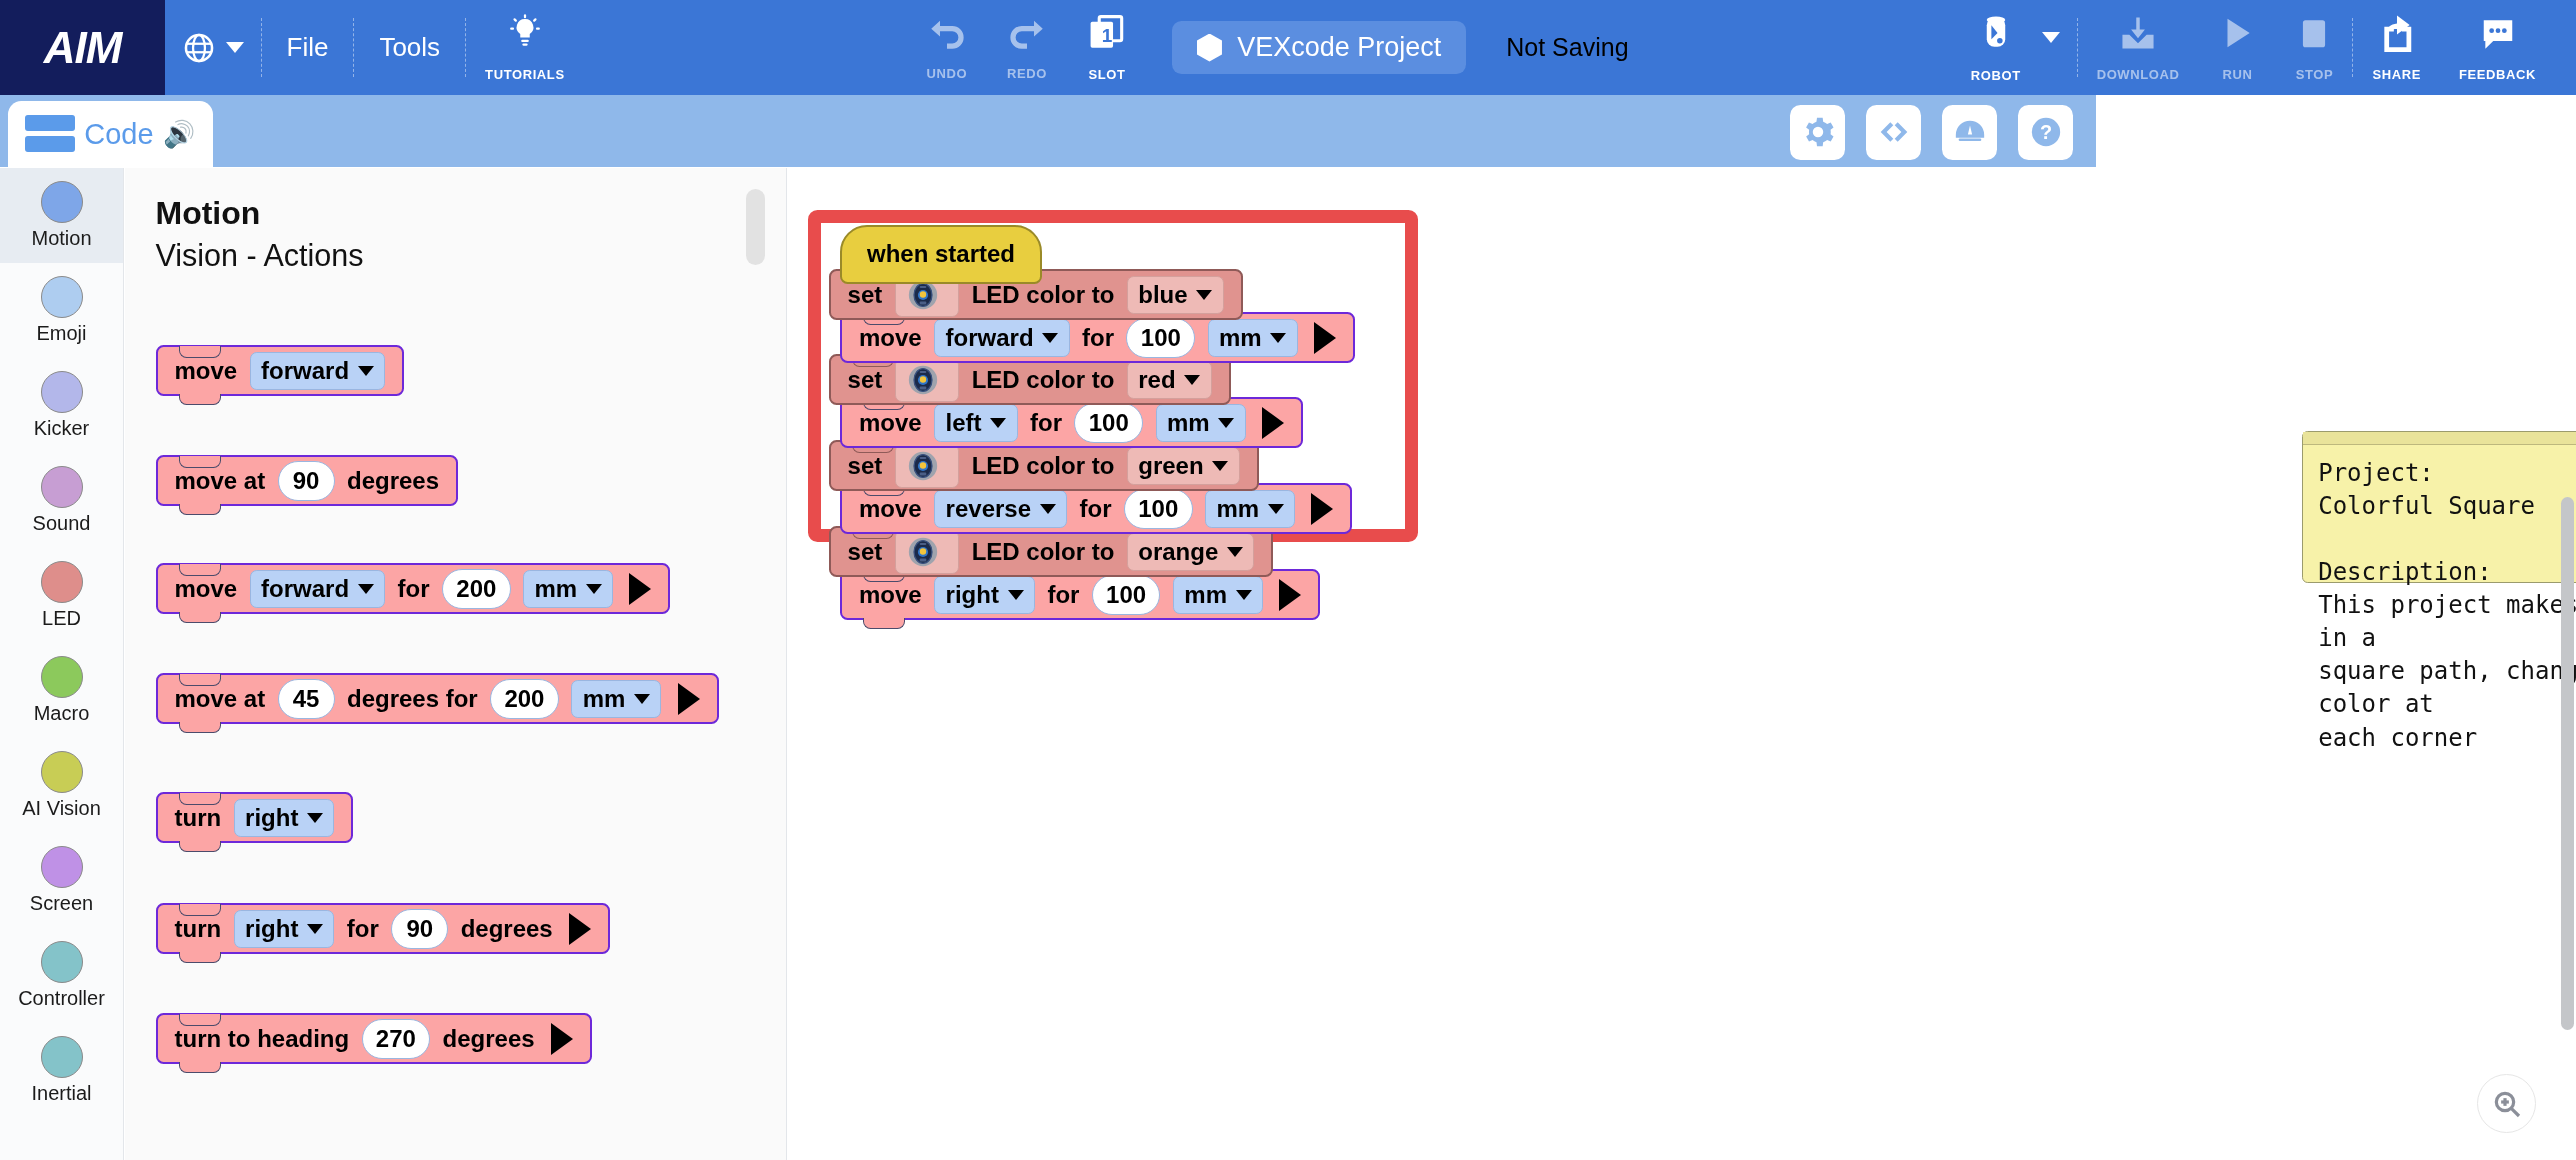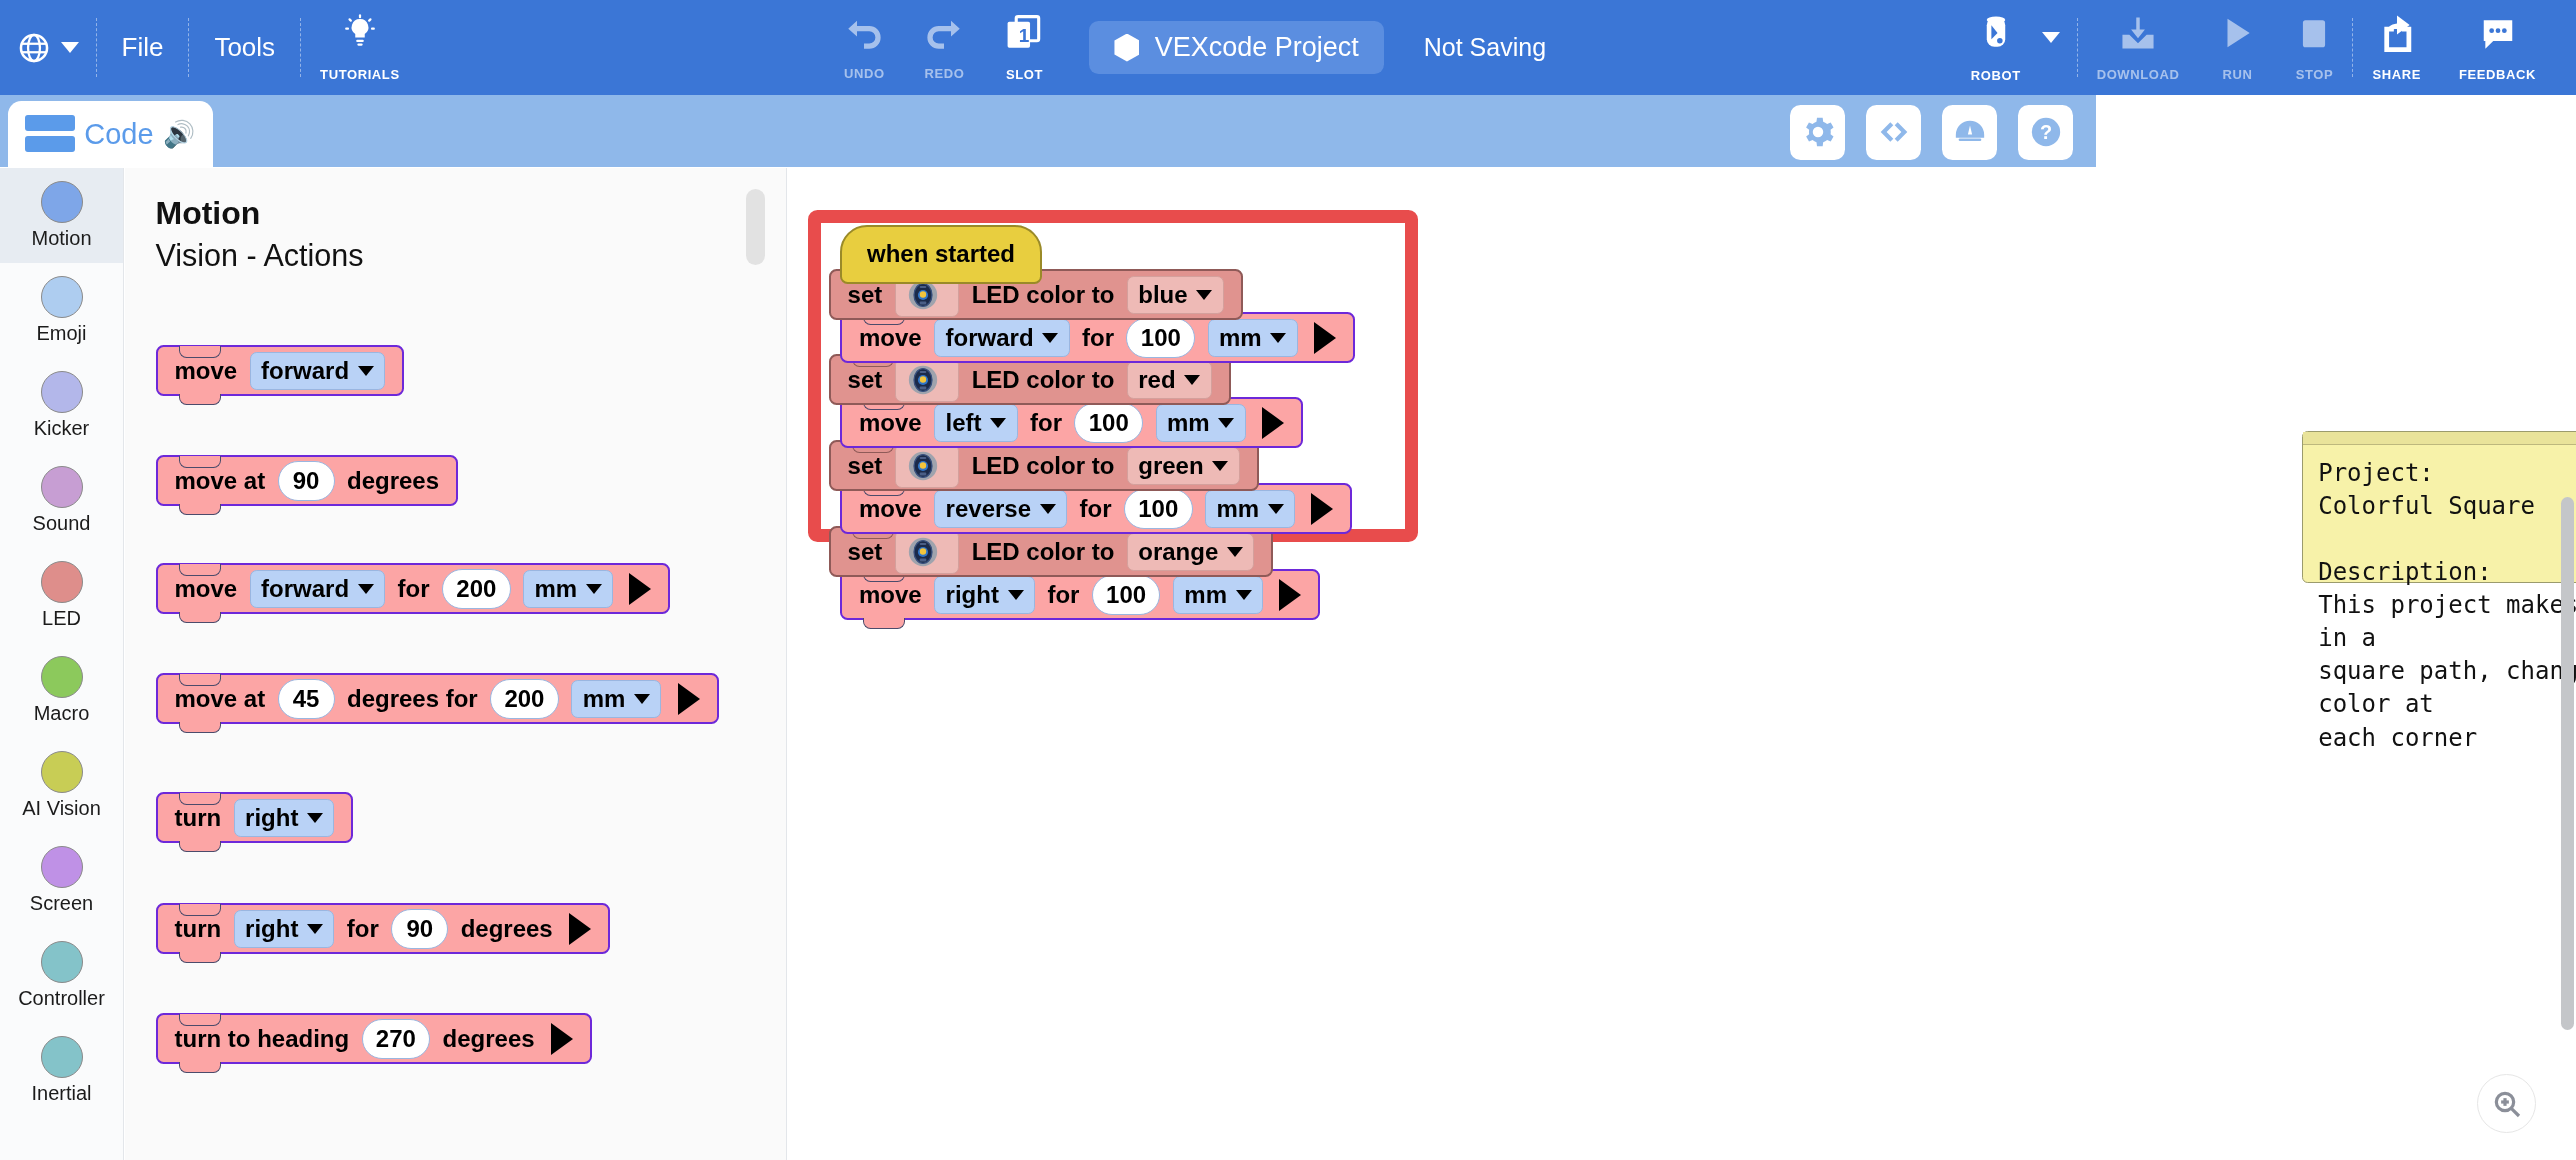--- a/index.html
+++ b/index.html
@@ -42,21 +42,21 @@
   }
   .project-pill {
     background: #5b8ee0; border-radius: 9.5px; height: 53px;
     display: flex; align-items: center; gap: 15.2px; padding: 0 25px;
     color: #fff; font-size: 27px; margin-left: 25px;
   }
   .hex {
     width: 25px; height: 28px; background: #fff;
     clip-path: polygon(50% 0%,100% 25%,100% 75%,50% 100%,0% 75%,0% 25%);
   }
-  .not-saving { color: #ffffff; font-size: 25px; margin-left: 40px; }
+  .not-saving { color: #000000; font-size: 25px; margin-left: 40px; }
   .spacer { flex: 1; }
 
   
   .secondbar {
     position: absolute; left: 0; top: 95px; width: 2096px; height: 72px;
     background: #8fb8ea;
   }
   .code-tab {
     position: absolute; left: 7.6px; top: 5.7px; width: 205px; height: 67px;
     background: #fff; border-radius: 13.3px 13.3px 0 0;
@@ -182,20 +182,23 @@
   .zoomctl svg { width: 32px; height: 32px; stroke: #8b8f99; fill: none; stroke-width: 2.4; }
   .ws-scroll-v {
     position: absolute; right: 1.9px; top: 329px; width: 13.3px; height: 533px;
     background: #c4c6c9; border-radius: 6.7px;
   }
 </style>
 </head>
 <body>
 
 <div class="topbar">
+  <div class="logo-box">
+    <span class="logo-text">AIM</span>
+  </div>
 
   <div class="tb-group">
     <div class="globe">
       <svg width="34" height="34" viewBox="0 0 24 24">
         <circle cx="12" cy="12" r="9.2" fill="none" stroke="#fff" stroke-width="1.8"></circle>
         <ellipse cx="12" cy="12" rx="4.2" ry="9.2" fill="none" stroke="#fff" stroke-width="1.6"></ellipse>
         <line x1="2.9" y1="9" x2="21.1" y2="9" stroke="#fff" stroke-width="1.6"></line>
         <line x1="2.9" y1="15" x2="21.1" y2="15" stroke="#fff" stroke-width="1.6"></line>
       </svg>
       <span class="caret-dn"></span>

